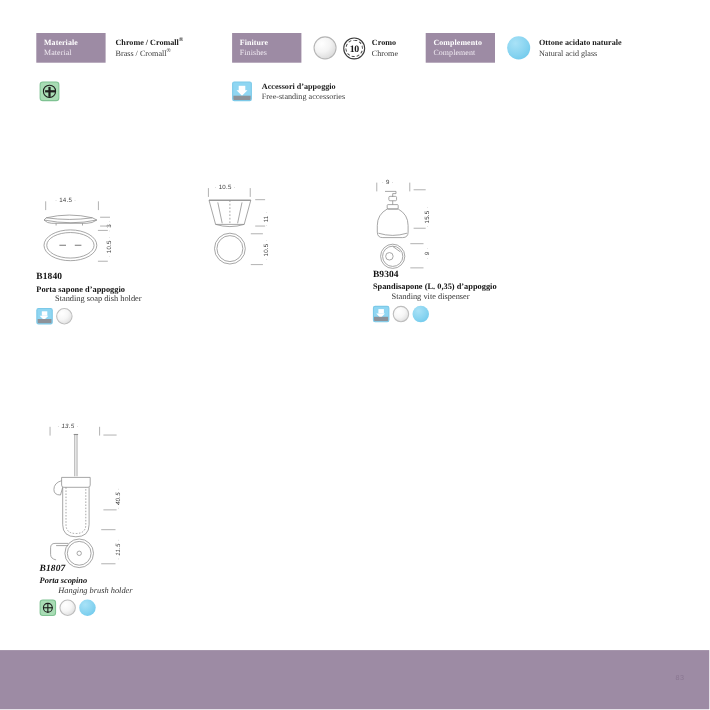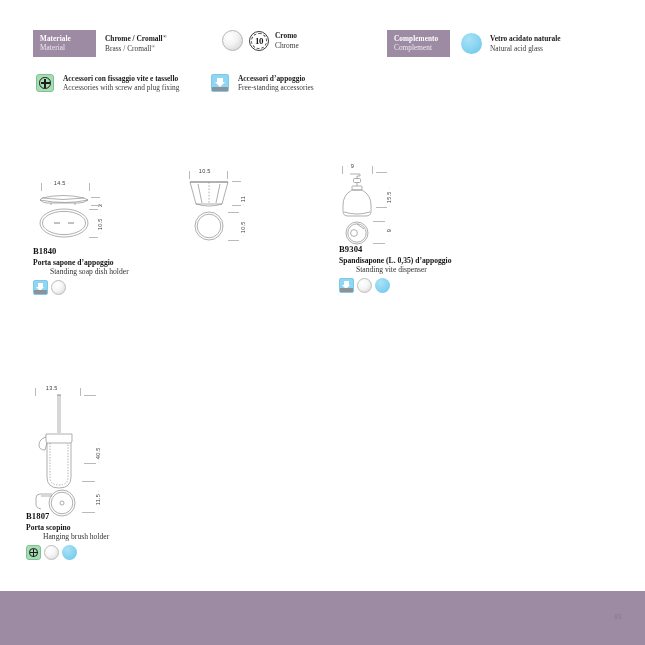--- a/index.html
+++ b/index.html
@@ -147,50 +147,50 @@
         <span class="it">Materiale</span>
         <span class="en">Material</span>
       </div>
       <div class="lg-text" style="margin-left:9px;">
         <span class="it"><span>Chrome / Cromall</span><span class="sup">®</span></span>
         <span class="en"><span>Brass / Cromall</span><span class="sup">®</span></span>
       </div>
     </div>
 
     <div class="legend-row" style="left:211px;top:30px;align-items:center;">
+      <div class="cat-chip">
+        <span class="it">Finiture</span>
+        <span class="en">Finishes</span>
+      </div>
       <div class="swatch-chrome" style="margin-left:11px;"></div>
       <div class="badge10" style="margin-left:6px;">
         <span>10</span>
       </div>
       <div class="lg-text" style="margin-left:6px;">
         <span class="it">Cromo</span>
         <span class="en">Chrome</span>
       </div>
     </div>
 
     <div class="legend-row" style="left:387px;top:30px;align-items:center;">
       <div class="cat-chip">
         <span class="it">Complemento</span>
         <span class="en">Complement</span>
       </div>
       <div class="swatch-glass" style="margin-left:11px;"></div>
       <div class="lg-text" style="margin-left:8px;">
-        <span class="it">Vetro acidato naturale</span>
+        <span class="it">Ottone acidato naturale</span>
         <span class="en">Natural acid glass</span>
       </div>
     </div>
 
     <div class="legend-row" style="left:36px;top:74px;align-items:center;">
       <div class="icon-screw">
           <span class="ring"></span>
         </div>
-      <div class="lg-text" style="margin-left:9px;">
-        <span class="it">Accessori con fissaggio vite e tassello</span>
-        <span class="en">Accessories with screw and plug fixing</span>
-      </div>
     </div>
 
     <div class="legend-row" style="left:211px;top:74px;align-items:center;">
       <div class="icon-stand">
         <span class="arrow"></span>
           <span class="tip"></span>
           <span class="base"></span>
       </div>
       <div class="lg-text" style="margin-left:9px;">
         <span class="it">Accessori d’appoggio</span>
@@ -339,21 +339,21 @@
           <span class="arrow"></span>
             <span class="tip"></span>
             <span class="base"></span>
         </div>
         <div class="sw-chrome"></div>
         <div class="sw-glass"></div>
       </div>
     </div>
   </div>
 
-  <div class="product" style="left:26px;top:385px;width:150px;">
+  <div class="product" style="left:36px;top:385px;width:150px;font-style:italic;">
     <div class="drawing" style="height:122px;">
       <div class="dim" style="left:16px;top:0px;">
         <span style="color:#b9b9b9;">·</span>&nbsp;<span>13.5</span>&nbsp;<span style="color:#b9b9b9;">·</span>
       </div>
       <div class="tick" style="left:9px;top:3px;width:1px;height:8px;"></div>
       <div class="tick" style="left:54px;top:3px;width:1px;height:8px;"></div>
 
       <svg class="art" width="100" height="118" viewBox="0 0 100 118" style="position:absolute;left:2px;top:8px;">
         <g fill="none" stroke="#8d8d8d" stroke-width="0.7">
 

